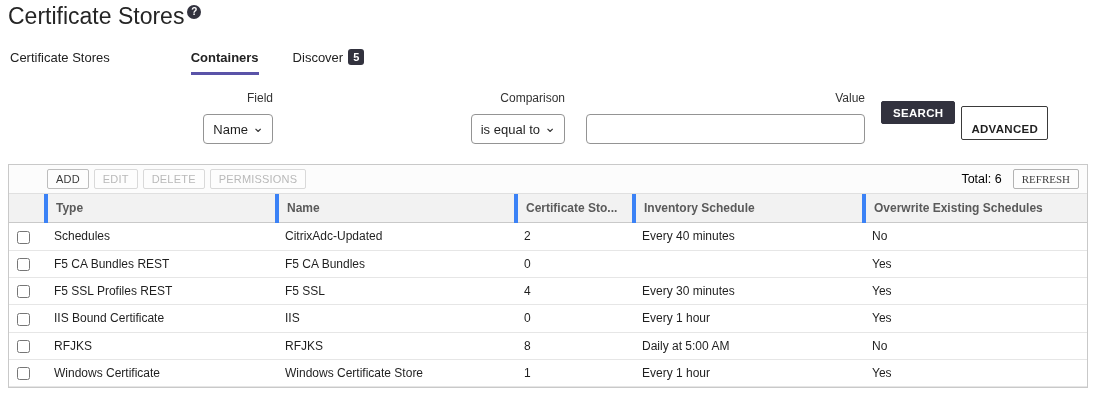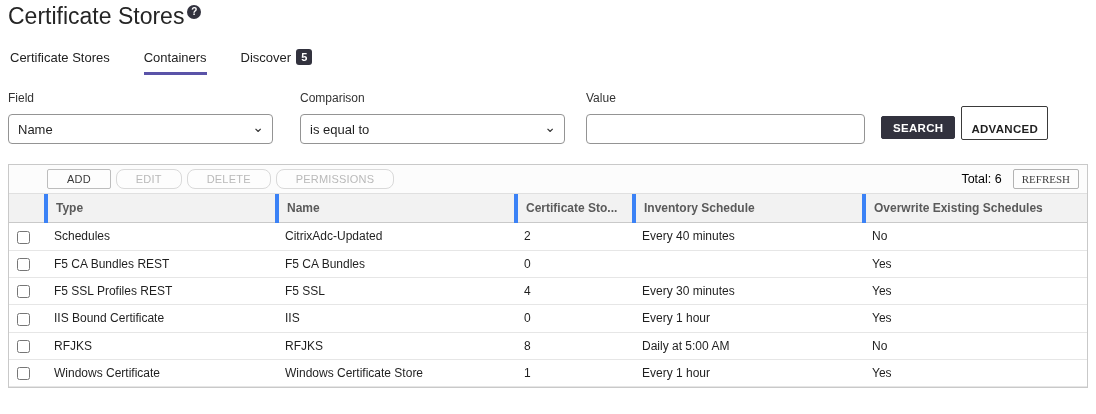--- a/index.html
+++ b/index.html
@@ -24,66 +24,66 @@
   }
   .description{
     font-size:12.5px;color:#3c3c3c;line-height:1.4;margin-top:6px;max-width:1046px;
   }
   
   .tabs{display:flex;gap:34px;margin-top:18px;padding:0 2px;}
   .tab{
     font-size:13px;color:#222;padding:2px 0 7px 0;cursor:pointer;
     border-bottom:3px solid transparent;display:flex;align-items:center;gap:5px;
   }
-  .tab.active{font-weight:normal;border-bottom-color:var(--accent);}
+  .tab.active{font-weight:bold;border-bottom-color:var(--accent);margin-left:47px;}
   .tab-badge{
     background:var(--dark);color:#fff;font-size:11px;font-weight:bold;
     padding:1px 5px;border-radius:3px;line-height:14px;
   }
   
   .filter-bar{display:flex;align-items:flex-end;margin-top:16px;}
-  .filter-group{display:flex;flex-direction:column;}
+  .filter-group{display:flex;flex-direction:column;align-items:flex-end;}
   .filter-label{font-size:12px;color:#333;margin-bottom:9px;}
   .fg-field{width:265px;margin-right:27px;}
   .fg-comparison{width:265px;margin-right:21px;}
   .fg-value{width:279px;margin-right:16px;}
   .select{
     position:relative;height:30px;border:1px solid #949494;border-radius:4px;
     background:#fff;display:flex;align-items:center;padding:0 24px 0 9px;
     font-size:13px;color:#1f1f1f;cursor:pointer;
   }
   .select .chevron{
     position:absolute;right:8px;top:4px;font-size:14px;color:#333;pointer-events:none;
   }
   .text-input{
     height:30px;border:1px solid #949494;border-radius:4px;padding:0 9px;
     font-size:13px;color:#1f1f1f;width:100%;font-family:inherit;
   }
   .btn-search{
-    height:23px;margin-bottom:5px;padding:0 11px;background:var(--dark);color:#fff;
+    height:23px;margin-bottom:20px;padding:0 11px;background:var(--dark);color:#fff;
     border:1px solid var(--dark);font-size:11.5px;font-weight:bold;letter-spacing:.3px;
     cursor:pointer;border-radius:2px;font-family:inherit;
   }
   .btn-advanced{
     height:23px;margin-bottom:4px;margin-left:6px;padding:16px 9px;background:#fff;color:#1f1f1f;
     border:1px solid #3a3a3a;font-size:11.5px;font-weight:bold;letter-spacing:.3px;
     cursor:pointer;border-radius:2px;font-family:inherit;
   }
   
   .panel{margin:20px 0 0 0;border:1px solid var(--panel-border);background:#fff;}
   .grid-toolbar{
     display:flex;align-items:center;padding:4px 8px 4px 38px;background:#fcfcfc;
     border-bottom:1px solid #e0e0e0;
   }
   .tb-btn{
-    font-size:11px;letter-spacing:.2px;padding:3px 19px;margin-right:5px;
+    font-size:11px;letter-spacing:.2px;padding:3px 8px;margin-right:5px;
     border:1px solid #bdbdbd;background:#fdfdfd;color:#3a3a3a;border-radius:2px;
     cursor:pointer;font-family:inherit;
   }
-  .tb-btn.disabled{color:#b9b9b9;border-color:#d9d9d9;cursor:default;border-radius:8px;}
+  .tb-btn.disabled{color:#b9b9b9;border-color:#d9d9d9;cursor:default;}
   .tb-total{margin-left:auto;font-size:12.5px;color:#000000;margin-right:11px;}
   .tb-refresh{
     font-size:11px;padding:3px 8px;border:1px solid #b3b3b3;background:#fdfdfd;
     color:#3f3f3f;border-radius:2px;cursor:pointer;font-family:Liberation Serif, serif;
   }
   table.grid{width:100%;border-collapse:collapse;font-size:12px;table-layout:fixed;}
   .grid th{
     background:#f2f2f2;color:#5a5a5a;font-weight:bold;text-align:left;
     padding:7px 8px;border-bottom:1px solid #c9c9c9;border-right:4px solid #3b82f6;
     white-space:nowrap;overflow:hidden;cursor:pointer;

